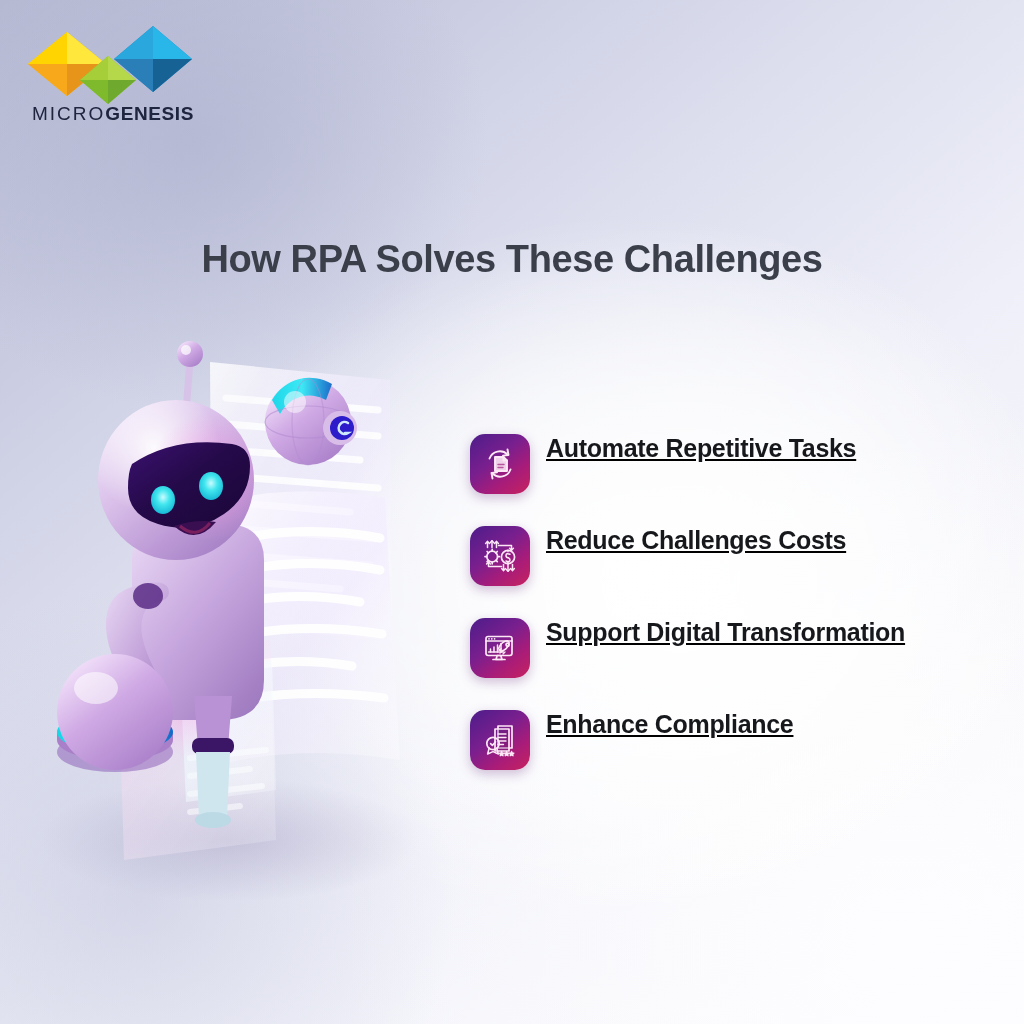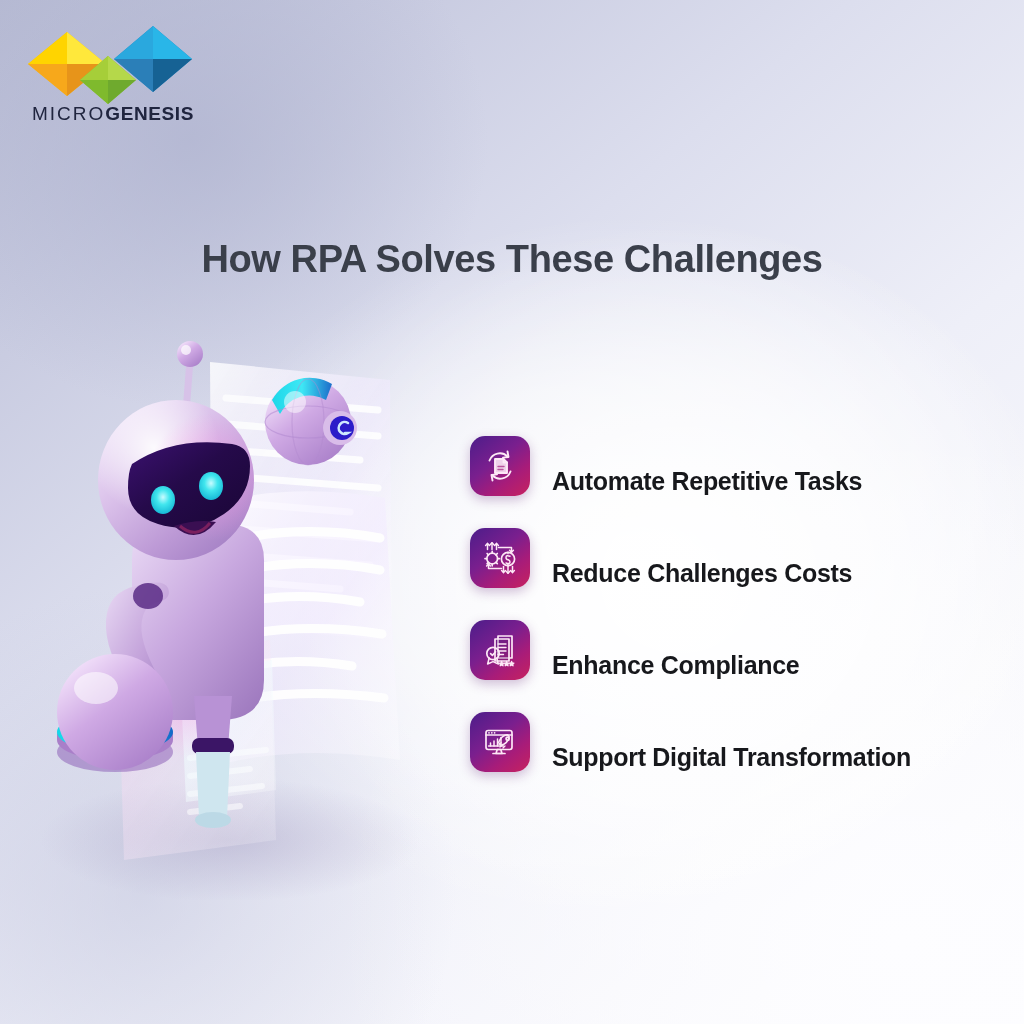--- a/index.html
+++ b/index.html
@@ -49,22 +49,22 @@
     position:absolute; left:0; right:0; top:206px;
     text-align:center;
     font-size:38px; font-weight:800; color:#3a3f4a;
     letter-spacing:-0.4px;
     margin-top:32px;
   }
 
   
   .features{ position:absolute; left:470px; top:434px; width:500px; }
   .feat{
-    display:flex; align-items:flex-end; gap:22px;
-    height:62px; margin-bottom:30px;
+    display:flex; align-items:flex-start; gap:16px;
+    height:62px; margin-bottom:30px;text-decoration:underline;
   }
   .feat:last-child{ margin-bottom:0; }
   .feat-icon{
     flex:0 0 auto; width:60px; height:60px; border-radius:15px;
     background:linear-gradient(142deg, #4c1d8a 0%, #7a1f8e 42%, #a81c79 70%, #c7225f 100%);
     display:flex; align-items:center; justify-content:center;
     box-shadow:0 4px 12px rgba(90,25,110,0.28);
   }
   .feat-icon svg{ display:block; }
   .feat-label{
@@ -337,44 +337,20 @@
             <polyline points="28.6,30.6 30.5,32.6 32.4,30.6"></polyline>
         </g>
       </svg>
     </div>
     <div class="feat-label">Reduce Challenges Costs</div>
   </div>
 
   <div class="feat">
     <div class="feat-icon">
       <svg width="36" height="36" viewBox="0 0 36 36" fill="none" stroke="#fde8f6" stroke-width="1.7" stroke-linecap="round" stroke-linejoin="round">
-        <path d="M16 4 H30 V26 H16 Z"></path>
-        <path d="M13 7 H27 V29 H13 Z" fill="#5a1a6e" fill-opacity="0.25"></path>
-        <g stroke-width="1.4">
-          <line x1="16" y1="12" x2="24" y2="12"></line>
-          <line x1="16" y1="15.5" x2="24" y2="15.5"></line>
-          <line x1="16" y1="19" x2="24" y2="19"></line>
-          <line x1="16" y1="22.5" x2="21.5" y2="22.5"></line>
-        </g>
-        <circle cx="11" cy="21.5" r="6.2"></circle>
-        <polyline points="8.6,21.6 10.4,23.4 13.6,19.8" stroke-width="1.6"></polyline>
-        <path d="M7.2 26 L5.6 32 L11 29.6 L16.4 32 L14.8 26" stroke-width="1.5"></path>
-        <g stroke-width="1.3" fill="#fde8f6">
-          <path d="M19.6 29.4 l0.7 1.5 l1.6 0.2 l-1.2 1.1 l0.3 1.6 l-1.4 -0.8 l-1.4 0.8 l0.3 -1.6 l-1.2 -1.1 l1.6 -0.2 Z"></path>
-          <path d="M24.6 29.4 l0.7 1.5 l1.6 0.2 l-1.2 1.1 l0.3 1.6 l-1.4 -0.8 l-1.4 0.8 l0.3 -1.6 l-1.2 -1.1 l1.6 -0.2 Z"></path>
-          <path d="M29.6 29.4 l0.7 1.5 l1.6 0.2 l-1.2 1.1 l0.3 1.6 l-1.4 -0.8 l-1.4 0.8 l0.3 -1.6 l-1.2 -1.1 l1.6 -0.2 Z"></path>
-        </g>
-      </svg>
-    </div>
-    <div class="feat-label">Enhance Compliance</div>
-  </div>
-
-  <div class="feat">
-    <div class="feat-icon">
-      <svg width="36" height="36" viewBox="0 0 36 36" fill="none" stroke="#fde8f6" stroke-width="1.7" stroke-linecap="round" stroke-linejoin="round">
         <rect x="4" y="6.5" width="26" height="19" rx="2.2"></rect>
         <line x1="4" y1="11" x2="30" y2="11"></line>
         <circle cx="7" cy="8.8" r="0.9" fill="#fde8f6" stroke="none"></circle>
         <circle cx="9.8" cy="8.8" r="0.9" fill="#fde8f6" stroke="none"></circle>
         <circle cx="12.6" cy="8.8" r="0.9" fill="#fde8f6" stroke="none"></circle>
         <g stroke-width="1.5">
           <line x1="8.5" y1="22" x2="8.5" y2="19"></line>
           <line x1="12" y1="22" x2="12" y2="17"></line>
           <line x1="15.5" y1="22" x2="15.5" y2="15"></line>
           <line x1="19" y1="22" x2="19" y2="13.5"></line>
@@ -387,13 +363,37 @@
         <g stroke-width="1.3">
           <line x1="20.5" y1="20.5" x2="18" y2="23"></line>
           <line x1="23" y1="22" x2="21" y2="24"></line>
           <line x1="19.2" y1="18.8" x2="17" y2="20.4"></line>
         </g>
       </svg>
     </div>
     <div class="feat-label">Support Digital Transformation</div>
   </div>
 
+  <div class="feat">
+    <div class="feat-icon">
+      <svg width="36" height="36" viewBox="0 0 36 36" fill="none" stroke="#fde8f6" stroke-width="1.7" stroke-linecap="round" stroke-linejoin="round">
+        <path d="M16 4 H30 V26 H16 Z"></path>
+        <path d="M13 7 H27 V29 H13 Z" fill="#5a1a6e" fill-opacity="0.25"></path>
+        <g stroke-width="1.4">
+          <line x1="16" y1="12" x2="24" y2="12"></line>
+          <line x1="16" y1="15.5" x2="24" y2="15.5"></line>
+          <line x1="16" y1="19" x2="24" y2="19"></line>
+          <line x1="16" y1="22.5" x2="21.5" y2="22.5"></line>
+        </g>
+        <circle cx="11" cy="21.5" r="6.2"></circle>
+        <polyline points="8.6,21.6 10.4,23.4 13.6,19.8" stroke-width="1.6"></polyline>
+        <path d="M7.2 26 L5.6 32 L11 29.6 L16.4 32 L14.8 26" stroke-width="1.5"></path>
+        <g stroke-width="1.3" fill="#fde8f6">
+          <path d="M19.6 29.4 l0.7 1.5 l1.6 0.2 l-1.2 1.1 l0.3 1.6 l-1.4 -0.8 l-1.4 0.8 l0.3 -1.6 l-1.2 -1.1 l1.6 -0.2 Z"></path>
+          <path d="M24.6 29.4 l0.7 1.5 l1.6 0.2 l-1.2 1.1 l0.3 1.6 l-1.4 -0.8 l-1.4 0.8 l0.3 -1.6 l-1.2 -1.1 l1.6 -0.2 Z"></path>
+          <path d="M29.6 29.4 l0.7 1.5 l1.6 0.2 l-1.2 1.1 l0.3 1.6 l-1.4 -0.8 l-1.4 0.8 l0.3 -1.6 l-1.2 -1.1 l1.6 -0.2 Z"></path>
+        </g>
+      </svg>
+    </div>
+    <div class="feat-label">Enhance Compliance</div>
+  </div>
+
 </div>
 
 </body></html>

